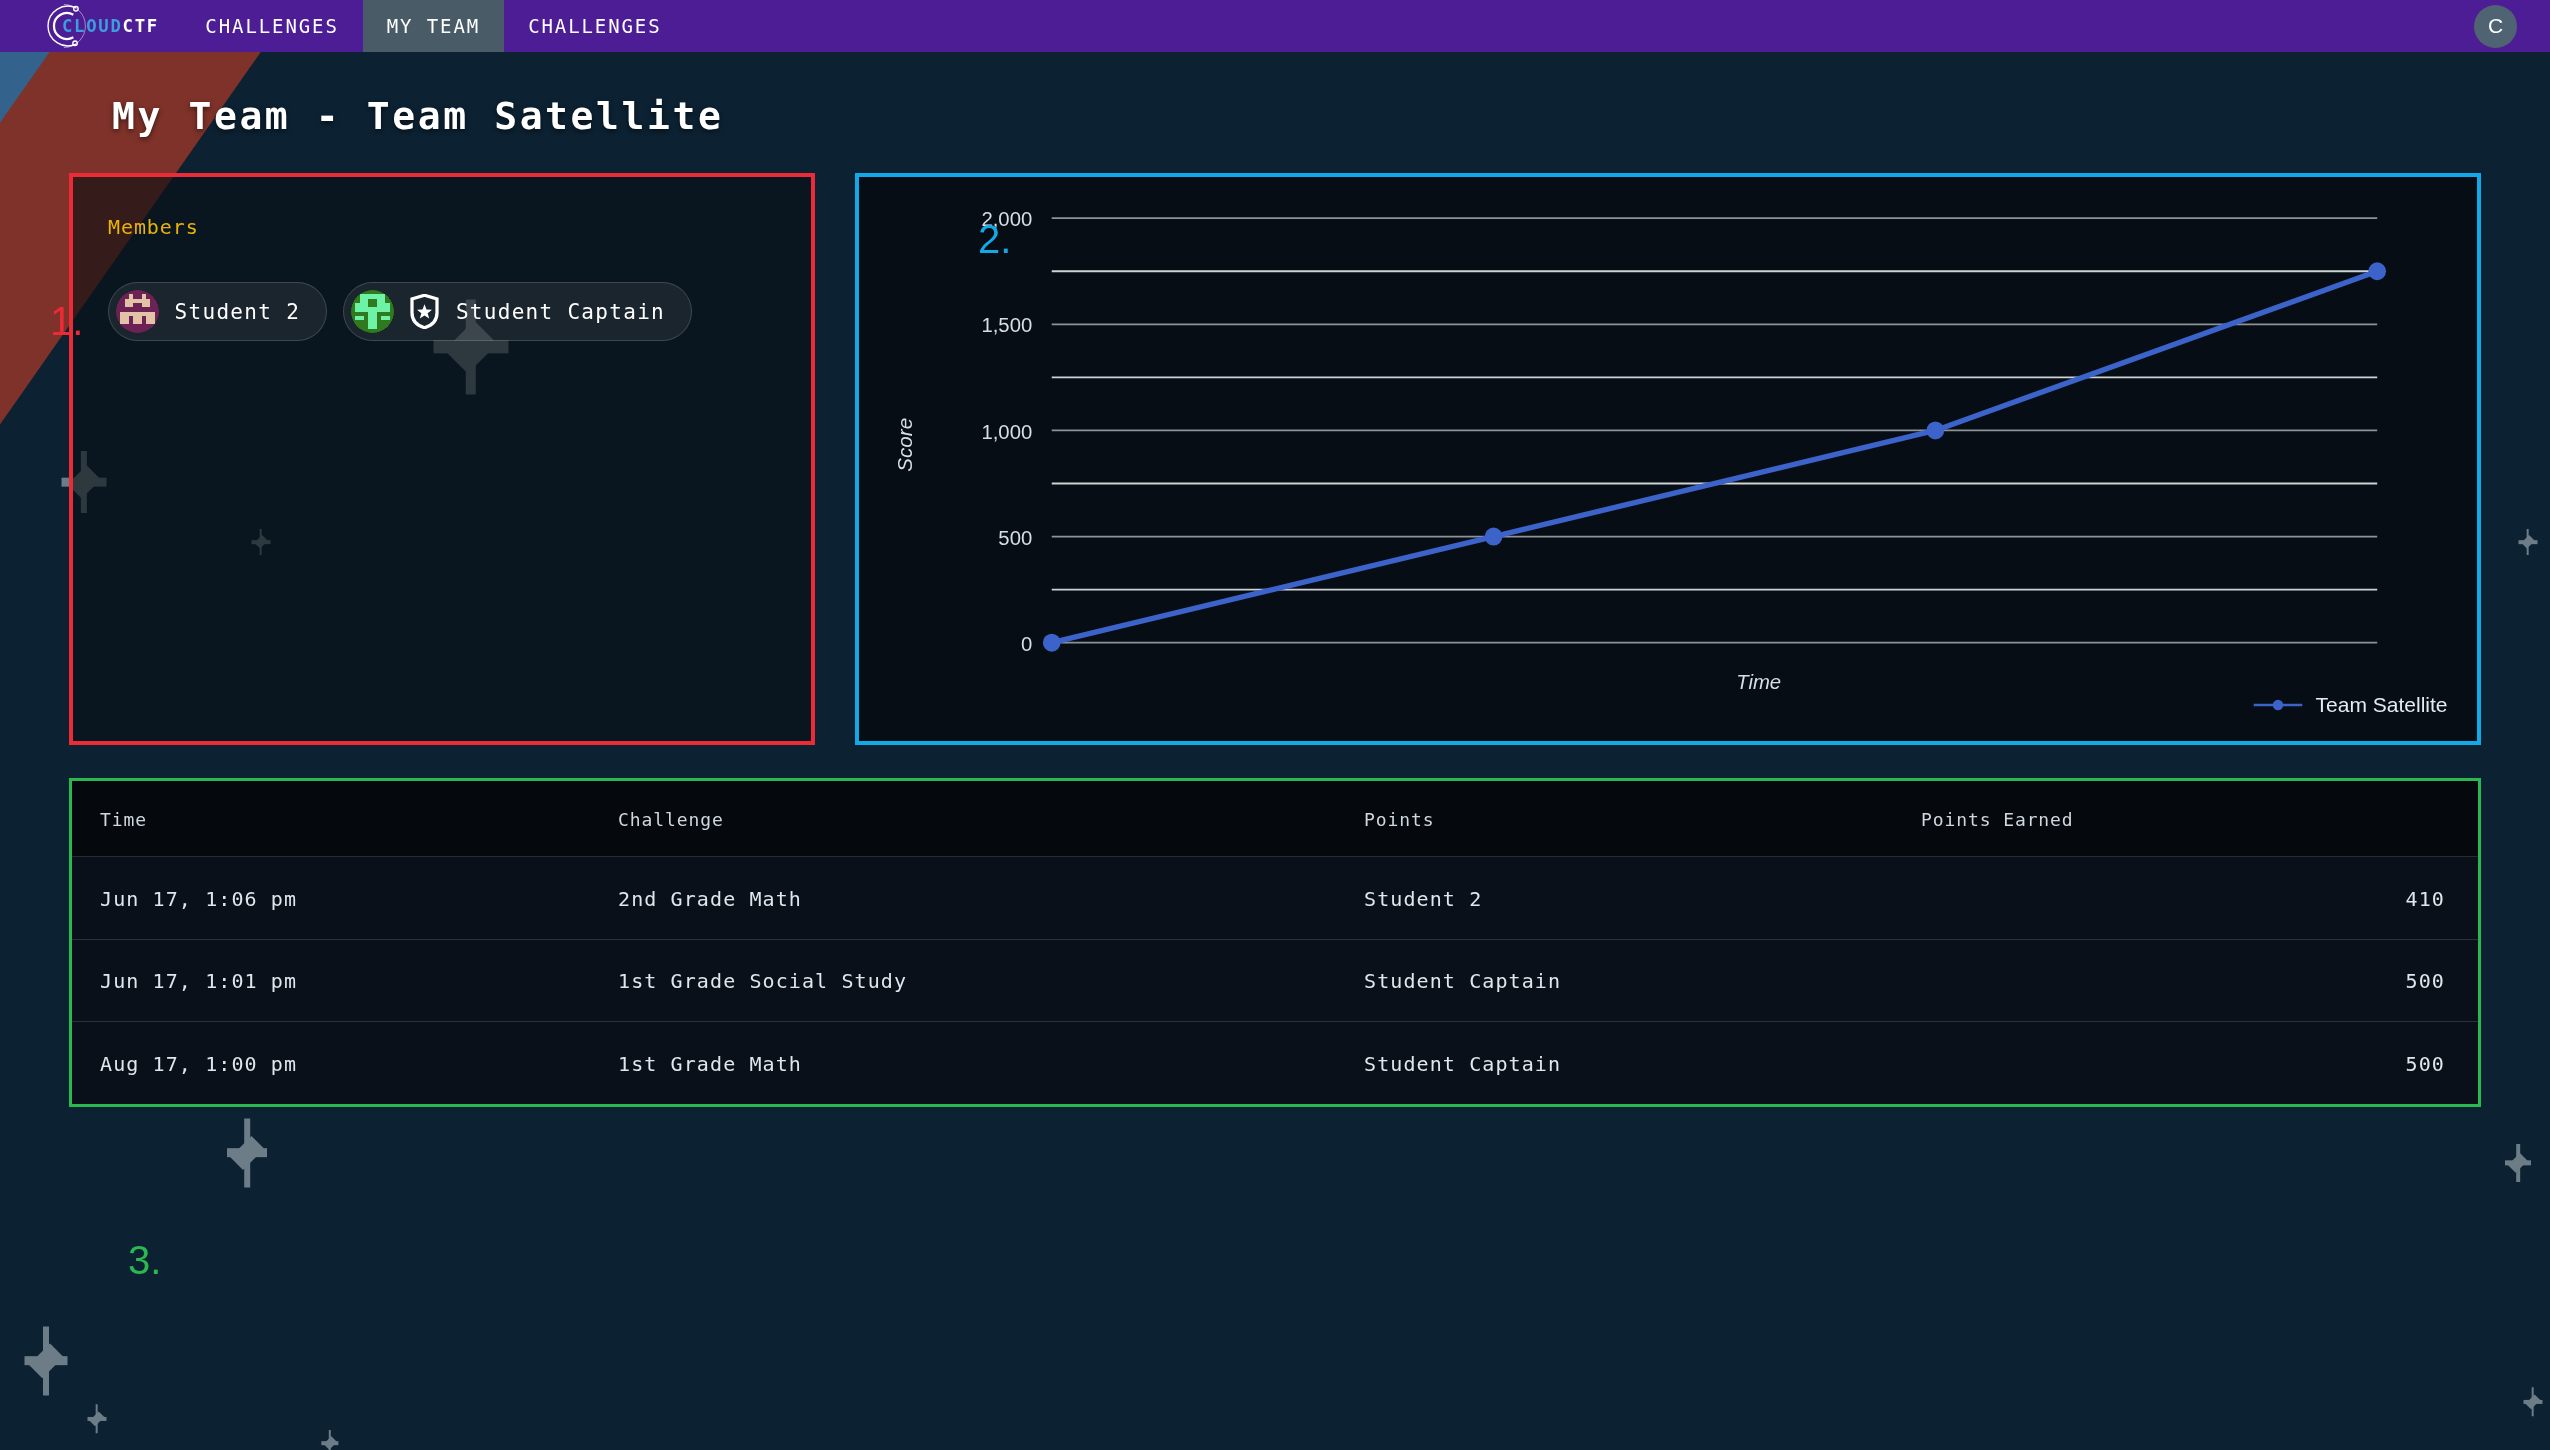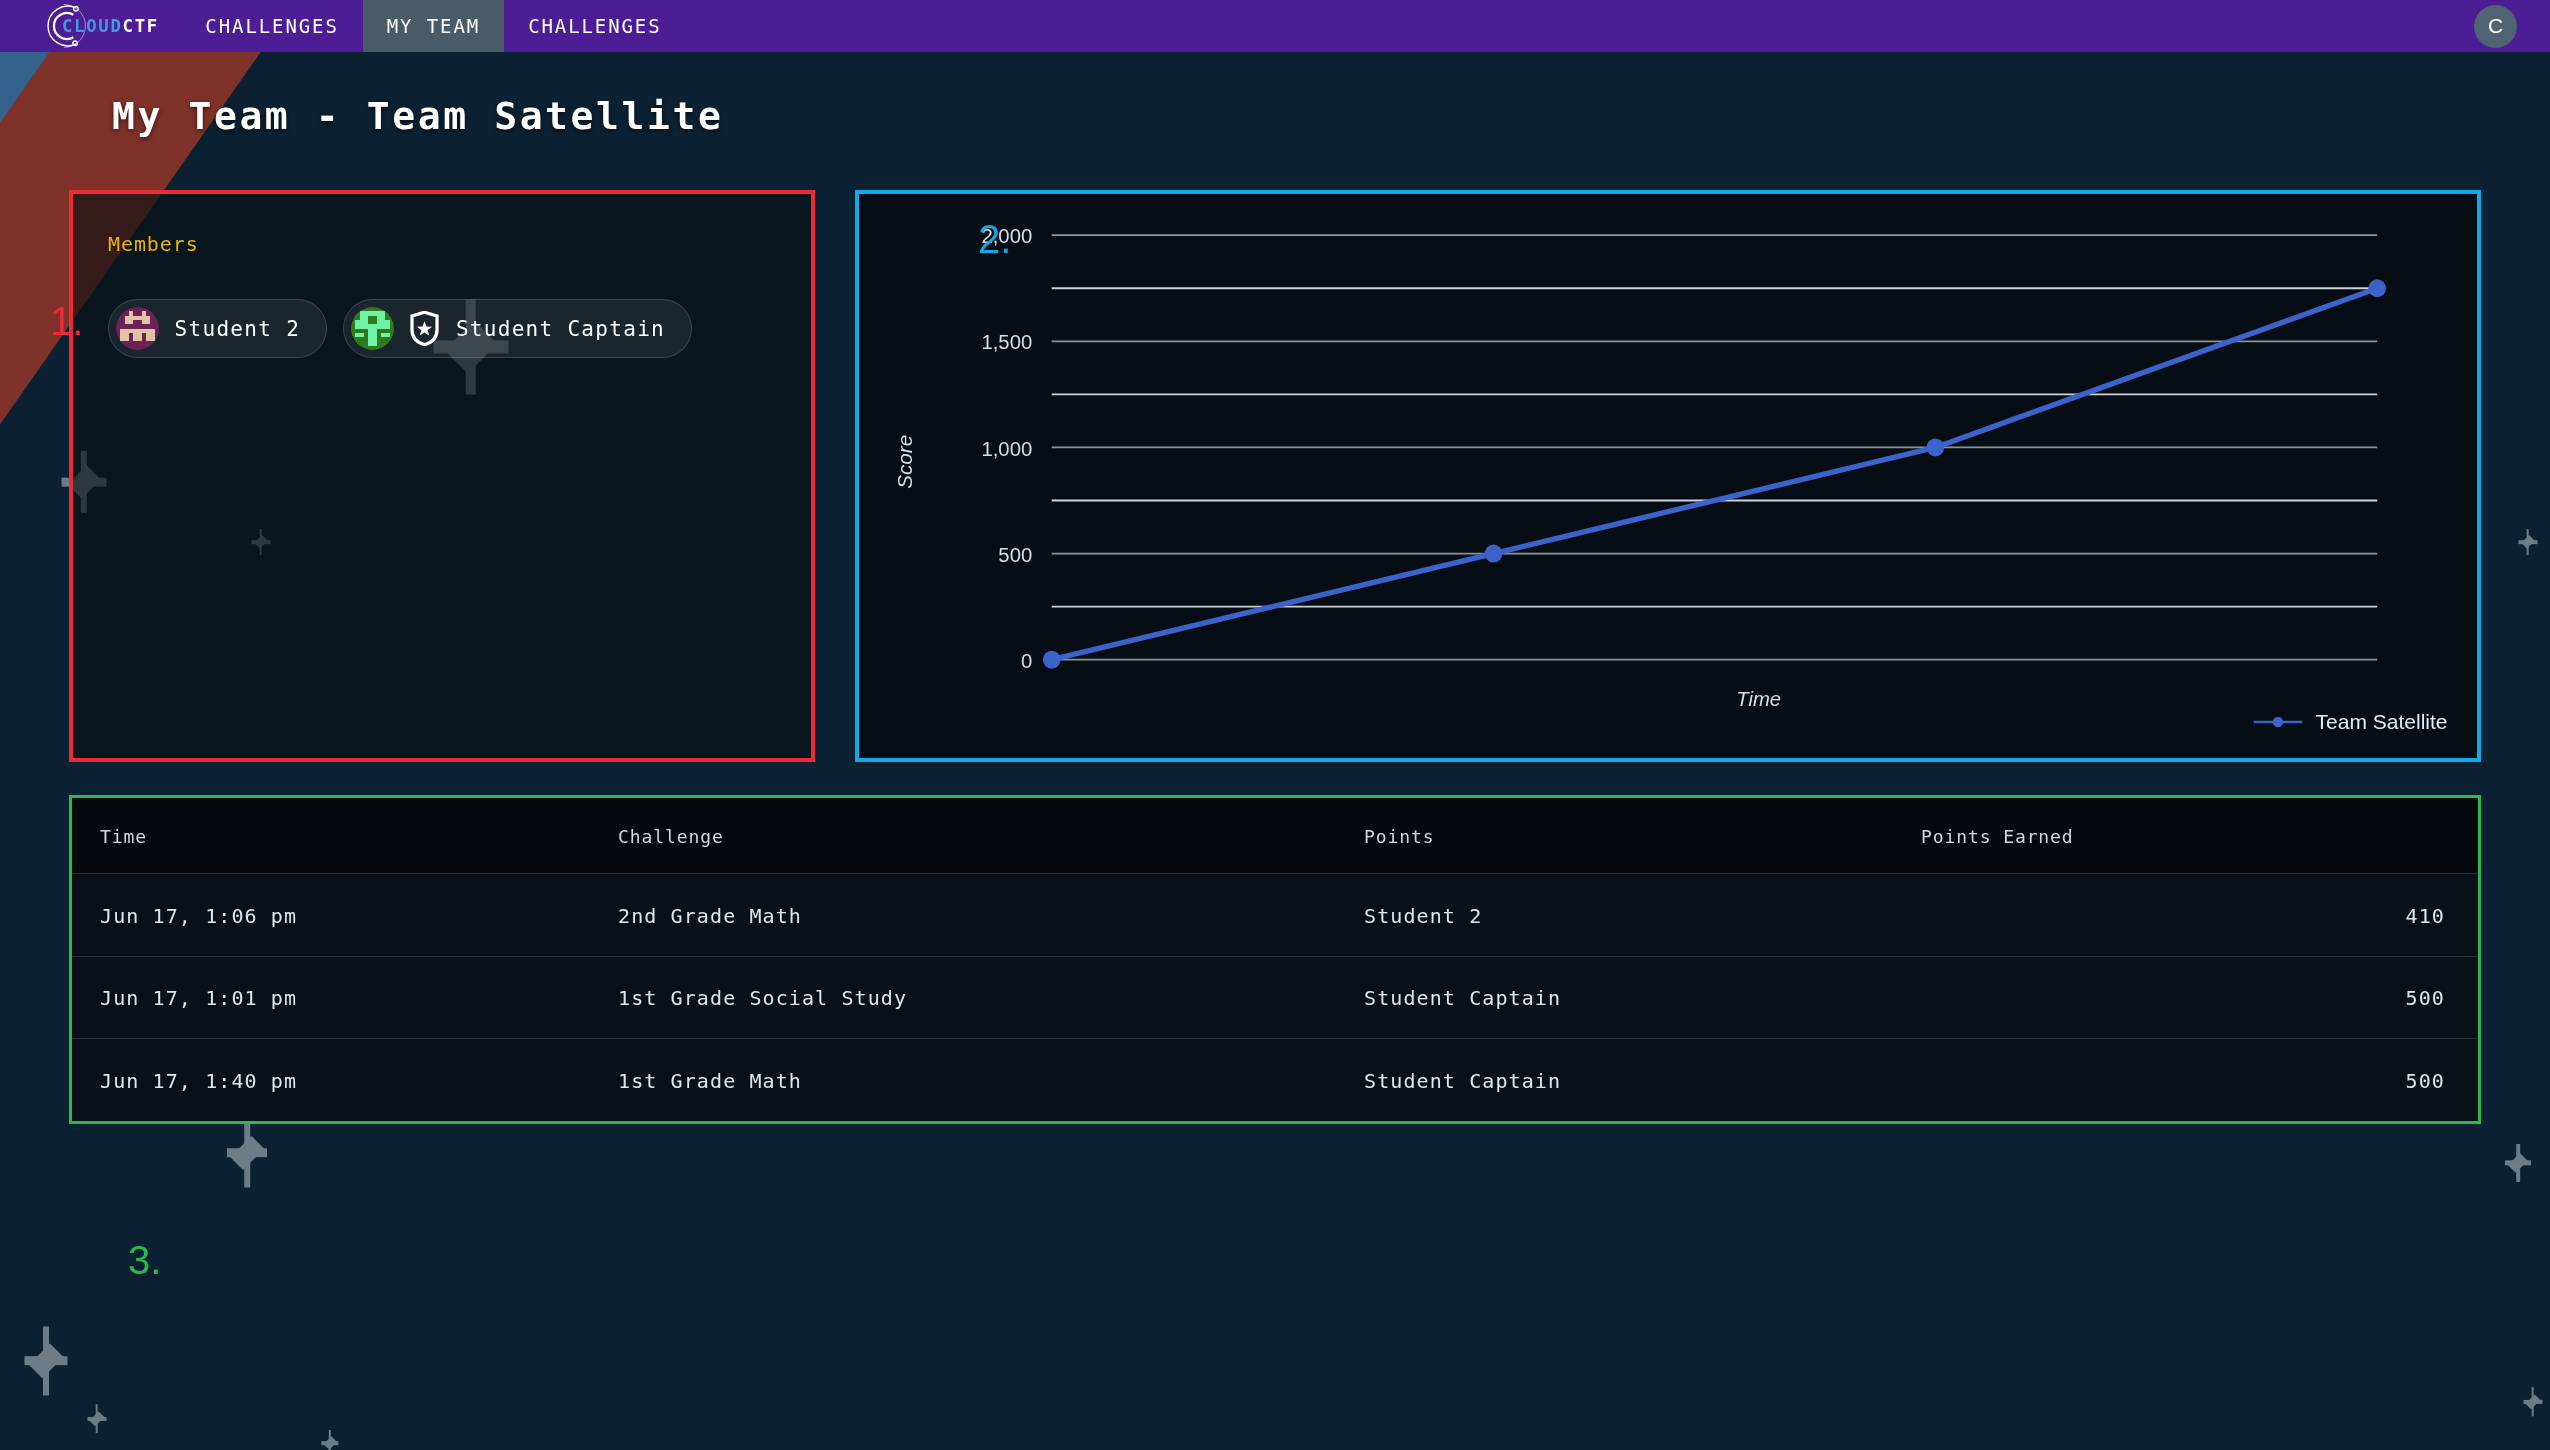--- a/index.html
+++ b/index.html
@@ -132,21 +132,21 @@
     z-index: 5;
     padding: 0 69px;
   }
 
   #page-title {
     font-size: 38px;
     font-weight: bold;
     letter-spacing: 2.6px;
     color: #ffffff;
     padding-top: 42px;
-    padding-bottom: 52px;
+    padding-bottom: 35px;
     padding-left: 43px;
     white-space: nowrap;
     text-shadow: 0 1.7px 5.2px rgba(0,0,0,0.55);
   }
 
   
   .annot {
     position: absolute;
     font-family: "Liberation Sans", sans-serif;
     font-size: 40px;
@@ -477,21 +477,21 @@
             <td class="col-solver">Student 2</td>
             <td class="col-points">410</td>
           </tr>
           <tr>
             <td class="col-time">Jun 17, 1:01 pm</td>
             <td class="col-challenge">1st Grade Social Study</td>
             <td class="col-solver">Student Captain</td>
             <td class="col-points">500</td>
           </tr>
           <tr>
-            <td class="col-time">Jun 17, 1:40 pm</td>
+            <td class="col-time">Aug 17, 1:00 pm</td>
             <td class="col-challenge">1st Grade Math</td>
             <td class="col-solver">Student Captain</td>
             <td class="col-points">500</td>
           </tr>
         </tbody>
     </table>
   </section>
 
 </main>
 

